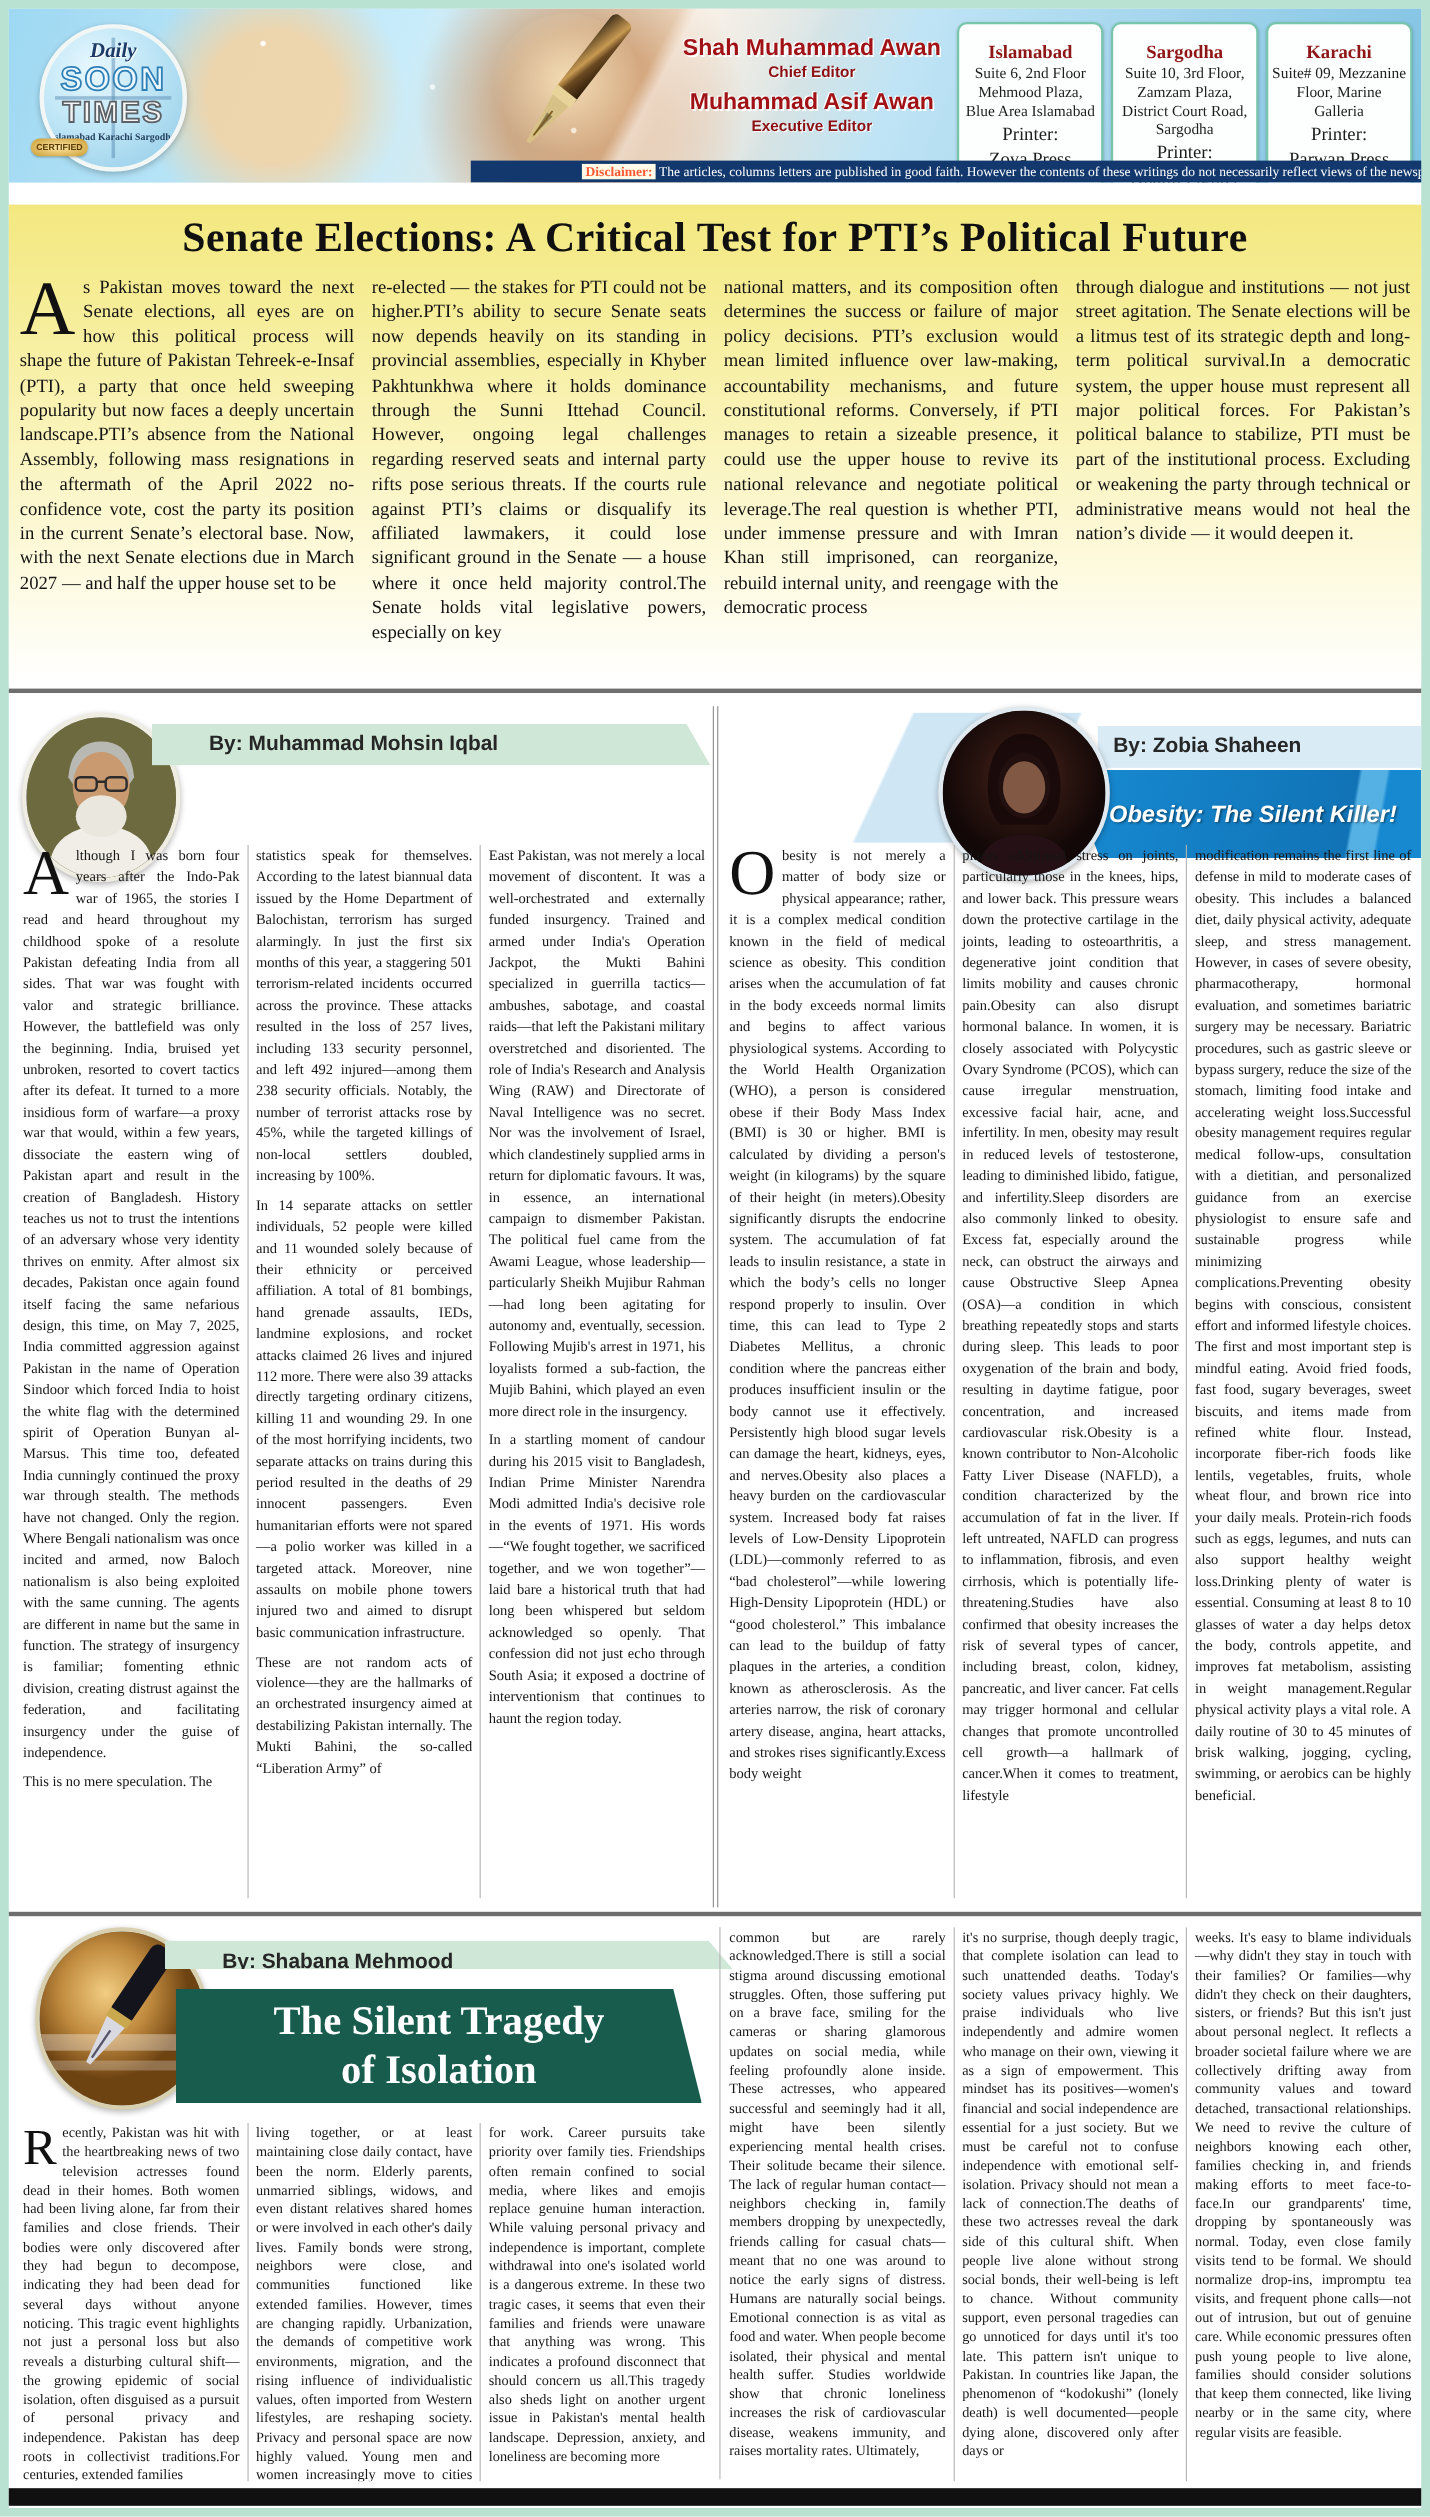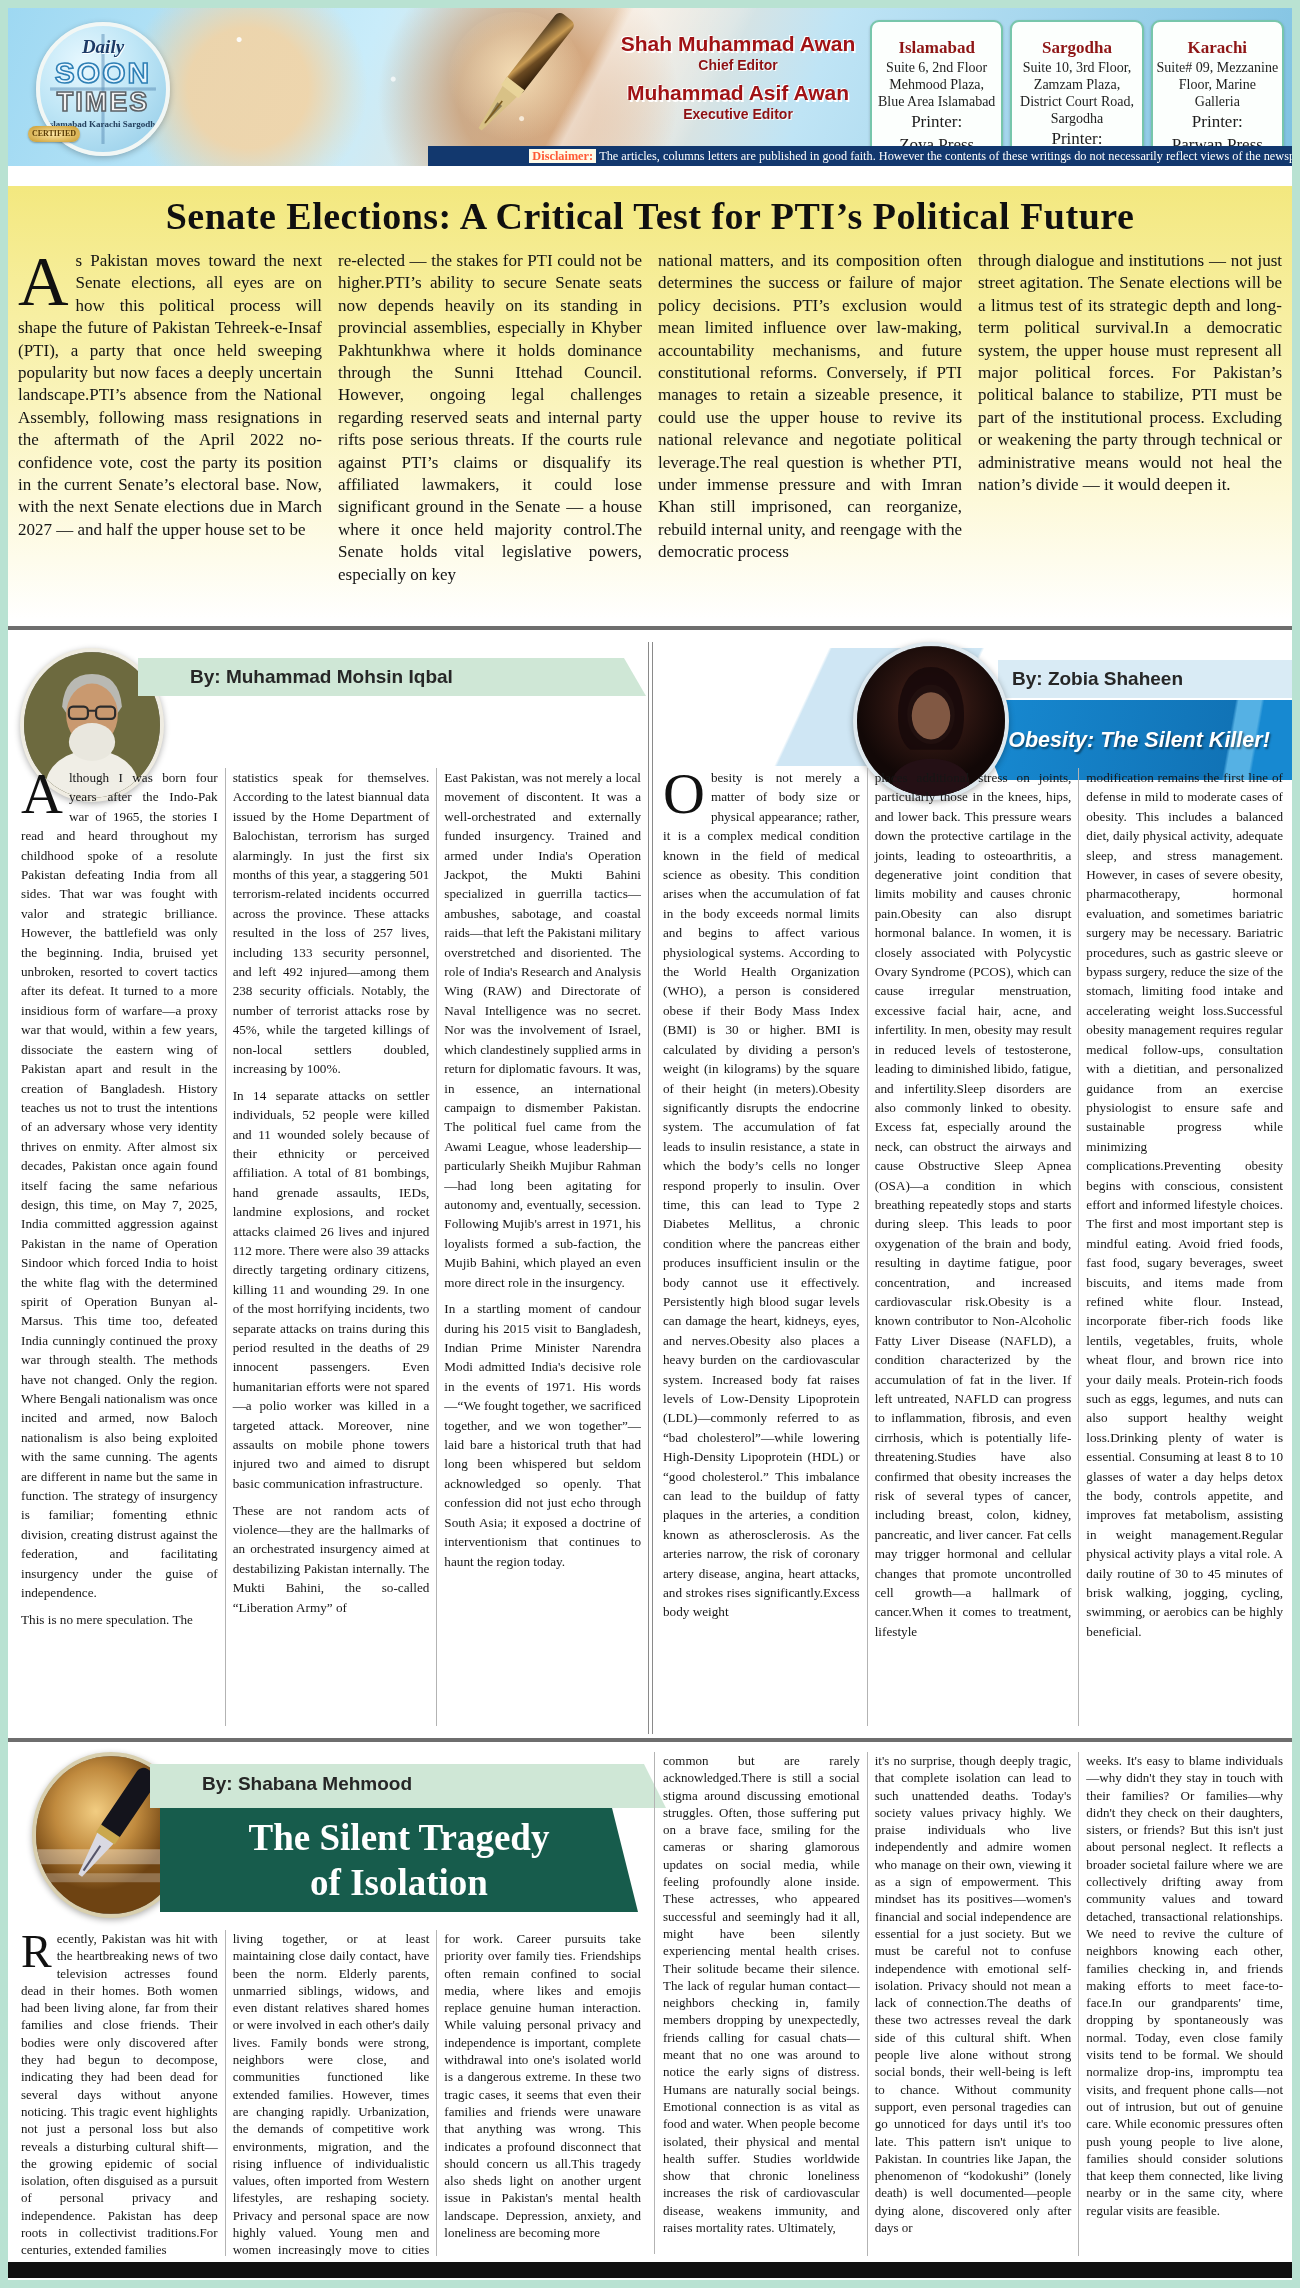--- a/index.html
+++ b/index.html
@@ -21,21 +21,21 @@
     background:radial-gradient(circle at 35% 30%,#e8f8ff 0%,#bfe6f6 45%,#8fc9e6 100%);
     border:4px solid #f2f7f5;box-shadow:0 2px 6px rgba(0,0,0,.25);text-align:center;overflow:hidden;}
   .logo:before{content:"";position:absolute;left:10px;top:8px;right:10px;bottom:8px;border-radius:50%;
     background:
      linear-gradient(90deg,transparent 48%,rgba(90,140,180,.5) 49% 51%,transparent 52%),
      linear-gradient(0deg,transparent 48%,rgba(90,140,180,.5) 49% 51%,transparent 52%);}
   .logo-daily{position:relative;margin-top:10px;font-family:"Liberation Serif",serif;font-style:italic;font-weight:bold;font-size:19px;color:#1c3a66;text-shadow:1px 1px 0 #fff;}
   .logo-soon{position:relative;font-family:"Liberation Sans",sans-serif;font-weight:bold;font-size:30px;letter-spacing:2px;color:#eaf7ff;-webkit-text-stroke:1.6px #2e7fb5;line-height:1.0;}
   .logo-times{position:relative;font-family:"Liberation Sans",sans-serif;font-weight:bold;font-size:27px;letter-spacing:2px;color:#f4f4f4;-webkit-text-stroke:1.6px #5b6166;line-height:1.05;}
   .logo-cities{position:relative;font-size:9px;color:#25415e;margin-top:3px;font-weight:bold;}
-  .logo-badge{position:absolute;left:20px;top:118px;width:52px;height:16px;border-radius:8px;background:radial-gradient(#ffe9a8,#c89a2e);font-family:Liberation Serif, serif;font-size:8px;font-weight:bold;color:#5a3c06;line-height:16px;text-align:center;box-shadow:0 1px 2px rgba(0,0,0,.3);}
+  .logo-badge{position:absolute;left:20px;top:118px;width:52px;height:16px;border-radius:8px;background:radial-gradient(#ffe9a8,#c89a2e);font-family:Liberation Sans, sans-serif;font-size:8px;font-weight:bold;color:#5a3c06;line-height:16px;text-align:center;box-shadow:0 1px 2px rgba(0,0,0,.3);}
   .ed-title{position:absolute;left:178px;top:16px;width:290px;text-align:center;font-family:"Liberation Sans",sans-serif;font-weight:bold;color:#b5191f;line-height:1.12;font-size:46px;letter-spacing:1px;
     text-shadow:3px 0 0 #fff,-3px 0 0 #fff,0 3px 0 #fff,0 -3px 0 #fff,2px 2px 0 #fff,-2px -2px 0 #fff,2px -2px 0 #fff,-2px 2px 0 #fff,5px 7px 8px rgba(30,60,90,.45);}
   .pen-art{position:absolute;left:408px;top:2px;width:200px;height:150px;}
   .editors{position:absolute;left:596px;top:24px;width:268px;text-align:center;font-family:"Liberation Sans",sans-serif;}
   .ed-name{font-size:21px;font-weight:bold;color:#a01215;text-shadow:1.5px 1.5px 0 #ffffff,-1px -1px 0 #ffffff;}
   .ed-role{font-size:14px;font-weight:bold;color:#8c1013;margin:1px 0 8px 0;text-shadow:1px 1px 0 #fff;}
   .offices{position:absolute;left:862px;top:12px;width:414px;display:flex;gap:7px;}
   .office{flex:1;background:#fcfffd;border:2px solid #77c6ab;border-radius:9px;padding:16px 3px;text-align:center;box-shadow:0 1px 3px rgba(0,0,0,.2);}
   .office-city{font-weight:bold;font-size:17px;color:#8e1616;margin-bottom:1px;}
   .office-addr{font-size:14px;color:#1d1d1d;line-height:1.22;}
@@ -269,21 +269,21 @@
       <rect x="0" y="62" width="100" height="10" fill="#fff" opacity=".35"></rect>
       <rect x="0" y="78" width="100" height="6" fill="#fff" opacity=".25"></rect>
       <g transform="rotate(34 50 50)">
         <rect x="42" y="2" width="15" height="52" rx="5" fill="#14141c"></rect>
         <rect x="42" y="50" width="15" height="6" fill="#caa84e"></rect>
         <polygon points="43,56 56,56 51,86 48,86" fill="#d9d9e2"></polygon>
         <line x1="49.5" y1="62" x2="49.5" y2="82" stroke="#55556a" stroke-width="1.4"></line>
       </g>
     </svg>
   </div>
-  <div class="byline-strip" style="left:142px;top:1756px;width:516px;height:44px;line-height:40px;">By: Shabana Mehmood</div>
+  <div class="byline-strip" style="left:142px;top:1756px;width:516px;height:26px;line-height:40px;">By: Shabana Mehmood</div>
   <div class="green-banner" style="left:152px;top:1800px;width:478px;height:104px;font-size:37px;line-height:1.22;clip-path:polygon(0 0,calc(100% - 26px) 0,100% 100%,0 100%);">
     <div>The Silent Tragedy</div>
     <div>of Isolation</div>
   </div>
   <div class="art-body" style="left:6px;top:1922px;width:634px;height:326px;">
     <div class="ncol iso-col">
       <span class="dropcap-sm">R</span>
       <div>
             <p class="para">ecently, Pakistan was hit with the heartbreaking news of two television actresses found dead in their homes. Both women had been living alone, far from their families and close friends. Their bodies were only discovered after they had begun to decompose, indicating they had been dead for several days without anyone noticing. This tragic event highlights not just a personal loss but also reveals a disturbing cultural shift—the growing epidemic of social isolation, often disguised as a pursuit of personal privacy and independence. Pakistan has deep roots in collectivist traditions.For centuries, extended families</p>
           </div>

